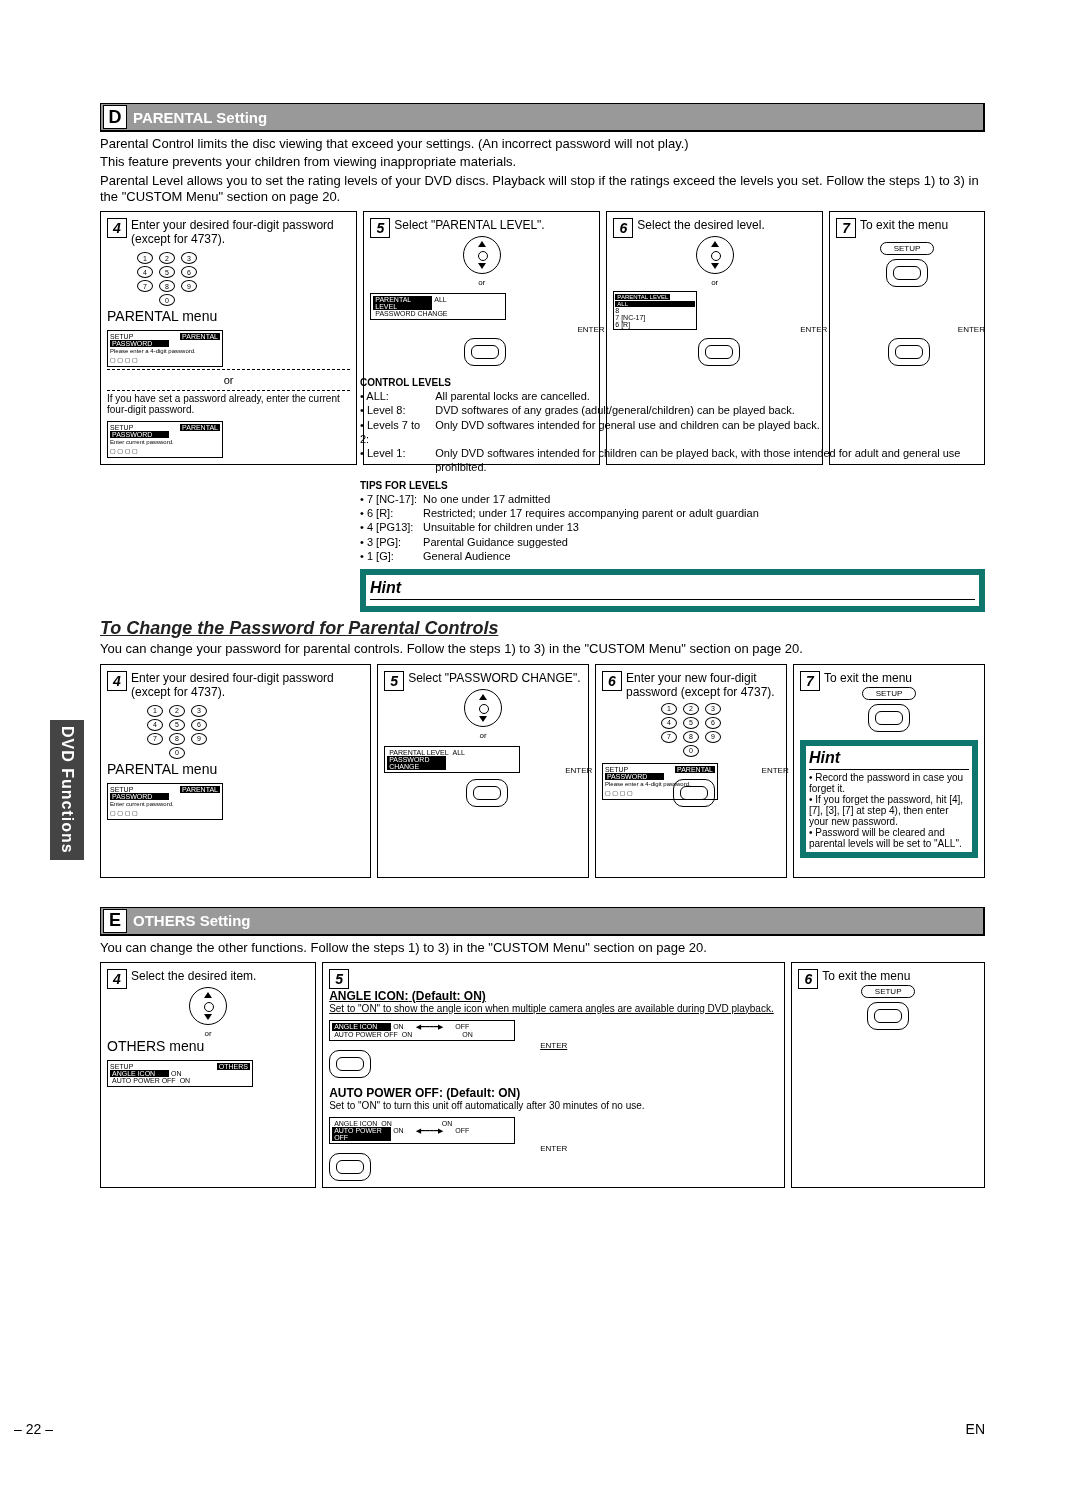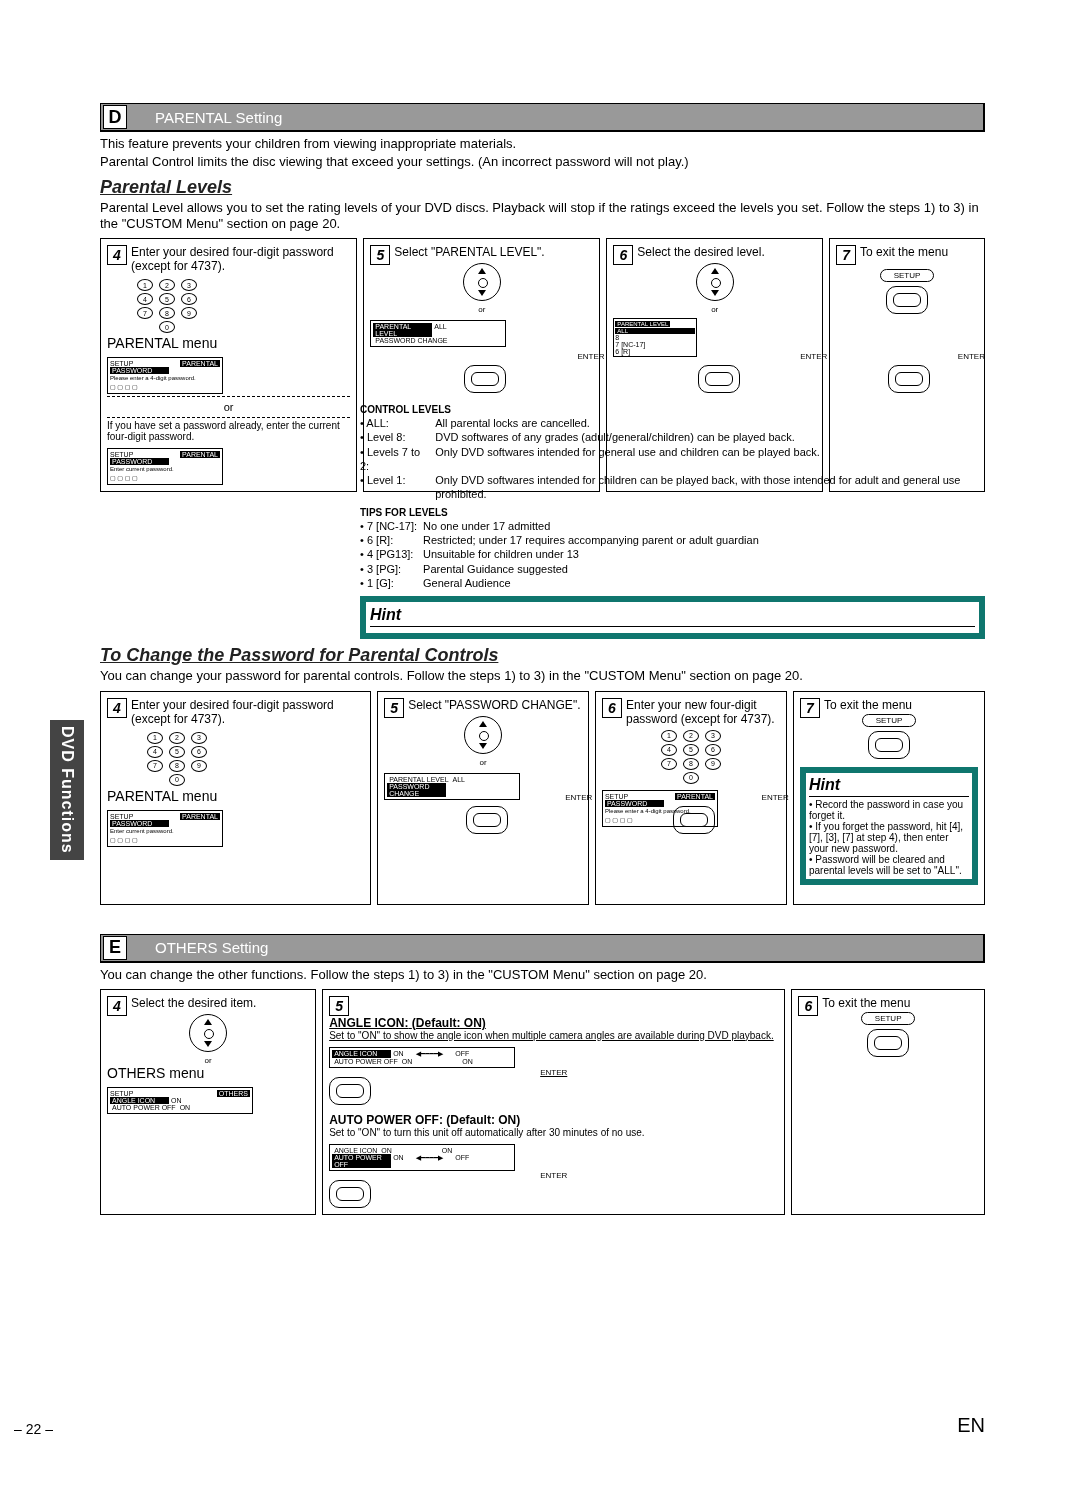--- a/index.html
+++ b/index.html
@@ -55,23 +55,22 @@
     height: 22px;
     margin: 0 6px 0 2px;
     display: flex;
     align-items: center;
     justify-content: center;
     font-weight: bold;
     font-size: 18px;
   }
   .section-title {
     color: #fff;
-    font-weight: normal;
+    font-weight: bold;
     font-size: 15px;
-    margin-left: 22px;
   }
   .body-text {
     font-size: 13px;
     line-height: 1.25;
     margin: 2px 0;
   }
   .subhead {
     font-style: italic;
     font-weight: bold;
     font-size: 18px;
@@ -159,21 +158,21 @@
   }
   .control-levels { font-size:11px; line-height:1.3; }
   .control-levels .label { font-weight:bold; font-size:10px; }
   .tbl { display:table; font-size:11px; }
   .trow { display:table-row; }
   .tcell { display:table-cell; padding-right:6px; vertical-align:top; }
   .page-num {
     position:absolute; left:14px; right:0; bottom:50px; text-align:left; font-size:14px;
   }
   .lang-mark {
-    position:absolute; right:95px; bottom:50px; font-size:20px;
+    position:absolute; right:95px; bottom:50px; font-size:14px;
   }
   .nav-arrows {
     width: 36px; height: 36px;
     border-radius: 50%;
     border:1px solid #000;
     position:relative; margin:4px auto;
   }
   .nav-arrows::before, .nav-arrows::after {
     content:"";
     position:absolute; left:14px;
@@ -202,24 +201,23 @@
 
 <div class="page">
   <div class="side-tab">DVD Functions</div>
 
   <div class="content">
 
     <div class="section-header">
       <div class="section-letter">D</div>
       <div class="section-title">PARENTAL Setting</div>
     </div>
+    <div class="body-text">Parental Control limits the disc viewing that exceed your settings. (An incorrect password will not play.)</div>
     <div class="body-text">This feature prevents your children from viewing inappropriate materials.</div>
-    <div class="body-text">Parental Control limits the disc viewing that exceed your settings. (An incorrect password will not play.)</div>
-
-    <div class="subhead">Parental Levels</div>
+
     <div class="body-text">Parental Level allows you to set the rating levels of your DVD discs. Playback will stop if the ratings exceed the levels you set. Follow the steps 1) to 3) in the "CUSTOM Menu" section on page 20.</div>
 
     <div class="flow-row">
 
       <div class="step-box tall" style="flex:1.2">
         <span class="step-num">4</span>
         <span>Enter your desired four-digit password (except for 4737).</span>
         <div class="keypad" style="margin-left:20px;">
           <div class="kr">
               <span class="key">1</span>

